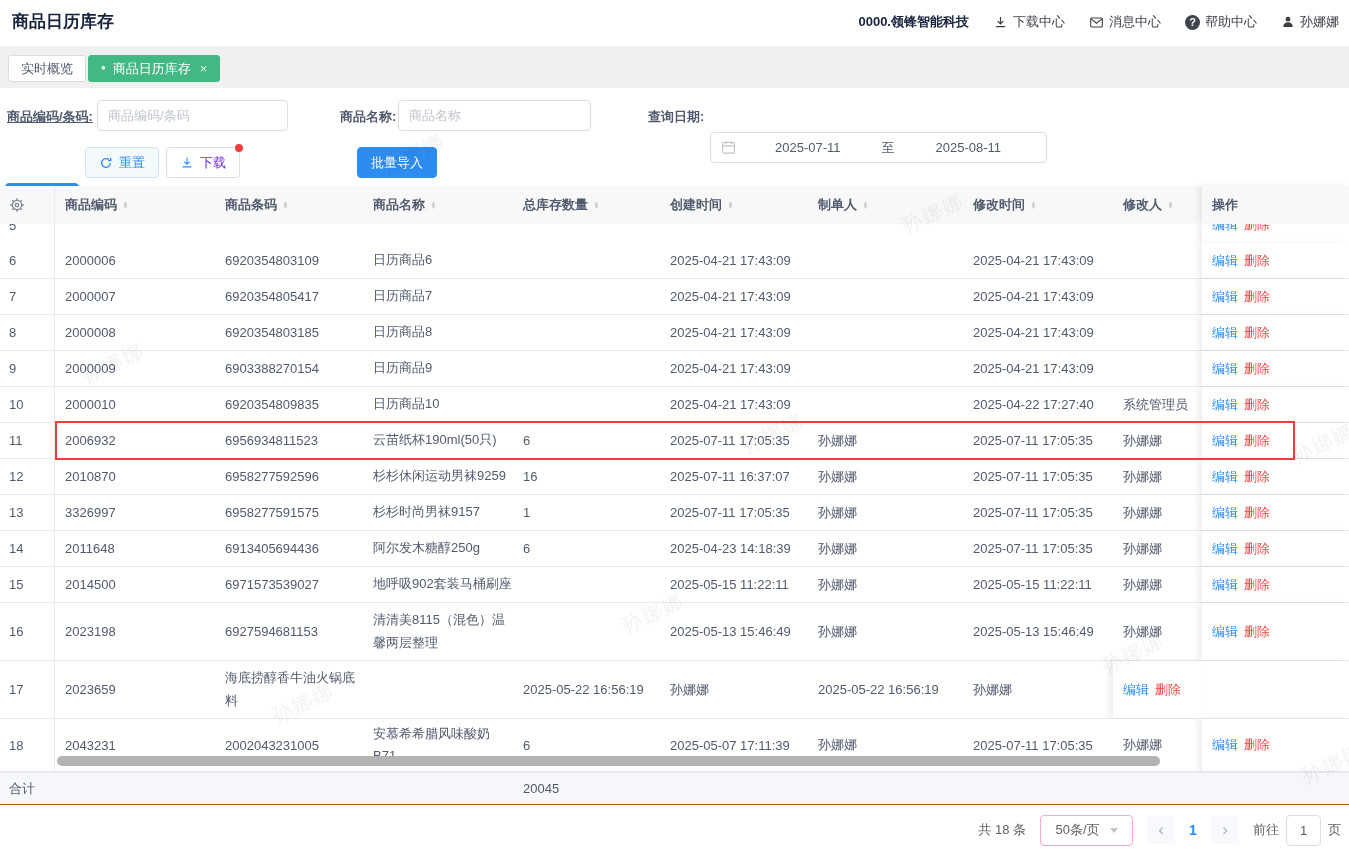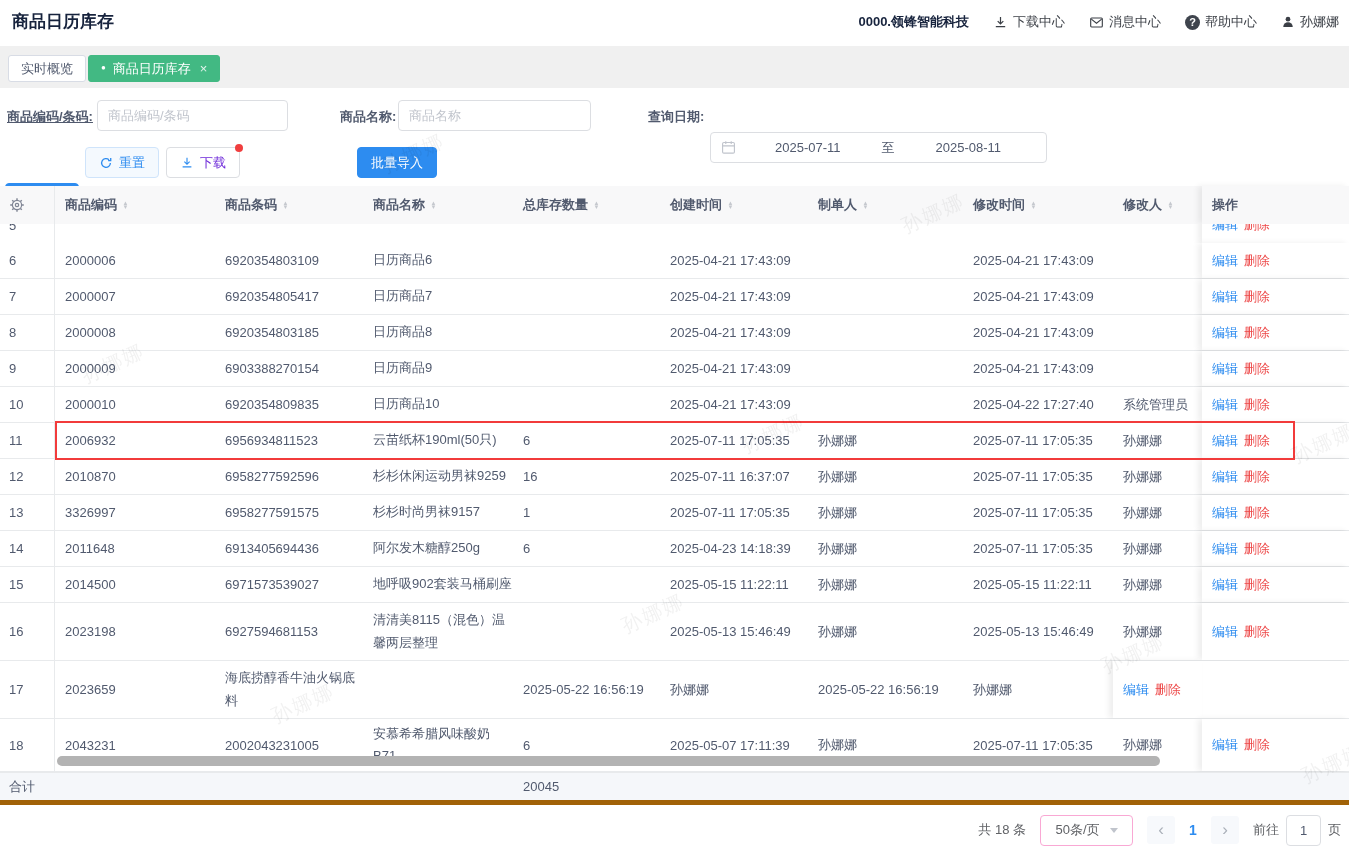--- a/index.html
+++ b/index.html
@@ -73,21 +73,21 @@
   .link.edit { color:#2d8cf0; } .link.del { color:#ed4747; }
   .partial { height:19px; overflow:hidden; position:relative; }
   .partial .clipwrap { margin-top:-17px; }
   .hl { position:absolute; left:55px; right:54px; top:-2px; bottom:-2px; border:2px solid #f23b3b;
         pointer-events:none; z-index:4; }
   .hscroll { position:absolute; left:57px; top:570px; width:1103px; height:10px; border-radius:5px;
              background:#b3b3b3; cursor:pointer; z-index:6; }
 
   
   .summary { position:absolute; top:772px; left:0; width:1349px; height:33px; background:#f5f7fa;
-             border-top:1px solid #e8eaec; border-bottom:5px solid #a16207;
+             border-top:1px solid #e8eaec; border-bottom:1px solid #a16207;
              display:grid; grid-template-columns:55px 160px 148px 150px 147px 148px 155px 150px 89px 147px;
              font-size:13px; align-items:center; }
   .summary .cell { padding:0 0 0 9px; }
 
   
   .pager-bar { position:absolute; top:805px; left:0; width:1349px; height:50px; background:#fff;
                display:flex; align-items:center; justify-content:flex-end; gap:14px; padding-right:8px; font-size:13px; color:#606266; }
   .psel { position:relative; width:93px; height:31px; border:1px solid #f9a8d4; border-radius:4px;
           display:flex; align-items:center; justify-content:center; gap:10px; cursor:pointer; color:#606266; }
   .caret-down { width:0; height:0; border-left:4px solid transparent; border-right:4px solid transparent;

